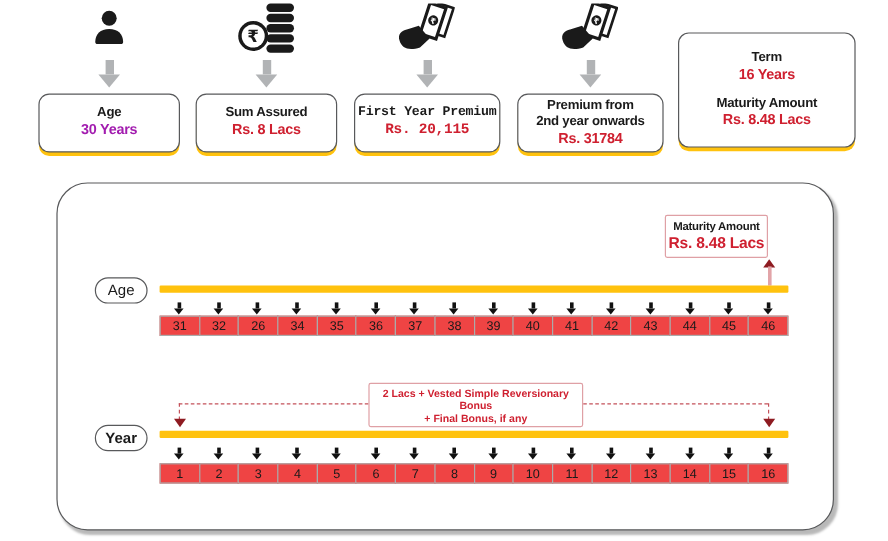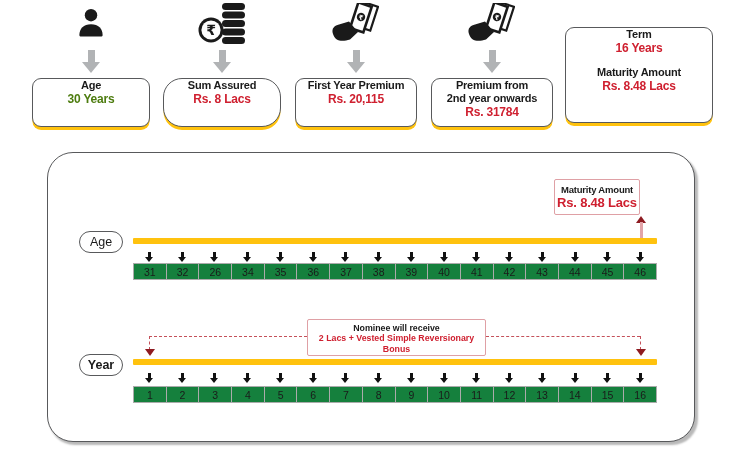--- a/index.html
+++ b/index.html
@@ -4,31 +4,31 @@
 <style>
   * { box-sizing: border-box; margin: 0; padding: 0; }
   html, body { width: 740px; height: 451px; background: #ffffff; overflow: hidden; }
   body { font-family: "Liberation Sans", sans-serif; position: relative; }
 
   
   .card {
     position: absolute; background: #fff;
     border: 1.5px solid #58595b; border-radius: 9px;
     box-shadow: 0 3.5px 0 -0.5px #ffc20e;
-    display: flex; flex-direction: column; align-items: center; 
+    display: flex; flex-direction: column; align-items: center; justify-content: center;
     text-align: center; z-index: 2;
   }
   .card .t { font-size: 11px; font-weight: bold; color: #1a1a1a; line-height: 1.18; letter-spacing: -0.2px; }
   .card .v { font-size: 12px; font-weight: bold; color: #cf2030; line-height: 1.3; letter-spacing: -0.2px; }
-  .card .v.black { color: #4d7c0f; }
+  .card .v.black { color: #a21caf; }
   .card .sp { height: 9px; }
 
   #card1 { left: 32px;  top: 78px; width: 118px; height: 49px; }
-  #card2 { left: 163px; top: 78px; width: 118px; height: 49px; border-radius: 19px; }
-  #card3 { left: 295px; top: 78px; width: 122px; height: 49px; }
+  #card2 { left: 163px; top: 78px; width: 118px; height: 49px; }
+  #card3 { left: 295px; top: 78px; width: 122px; height: 49px; font-family: Liberation Mono, monospace; }
   #card4 { left: 431px; top: 78px; width: 122px; height: 49px; }
   #card5 { left: 565px; top: 27px; width: 148px; height: 96px; }
 
   .icon { position: absolute; z-index: 1; }
   #icon1 { left: 74px;  top: 6px; }
   #icon2 { left: 197px; top: 2px; }
   #icon3 { left: 331px; top: 3px; }
   #icon4 { left: 467px; top: 3px; }
 
   .g-arrow { position: absolute; width: 18px; height: 23px; }
@@ -64,21 +64,21 @@
   #age-arrows  { top: 99px; }
   #year-arrows { top: 220px; }
   .dn-arrow { flex: 1; position: relative; }
   .dn-arrow::before { content: ''; position: absolute; left: 50%; margin-left: -1.5px; top: 0; width: 3px; height: 5px; background: #111; }
   .dn-arrow::after  { content: ''; position: absolute; left: 50%; margin-left: -4.5px; top: 4.5px; width: 0; height: 0;
                       border-left: 4.5px solid transparent; border-right: 4.5px solid transparent; border-top: 5.5px solid #111; }
 
   .cell-row { position: absolute; left: 85px; width: 524px; height: 17px; display: flex; }
   #age-cells  { top: 110px; }
   #year-cells { top: 233px; }
-  .cell { flex: 1; margin-left: -1px; background: #15803d; border: 1px solid #ababab;
+  .cell { flex: 1; margin-left: -1px; background: #ef4444; border: 1px solid #ababab;
           display: flex; align-items: center; justify-content: center;
           font-size: 10.5px; color: #1a1a1a; }
   .cell:first-child { margin-left: 0; }
 
   
   .callout { position: absolute; background: #fff; border: 1px solid #dfa0a5; border-radius: 2px; text-align: center; z-index: 3; }
   #maturity-callout { left: 506px; top: 26px; width: 86px; height: 36px; padding-top: 4px; }
   #maturity-callout .ct { font-size: 9.5px; font-weight: bold; color: #1a1a1a; letter-spacing: -0.2px; }
   #maturity-callout .cv { font-size: 13px;  font-weight: bold; color: #cf2030; letter-spacing: -0.2px; }
   #nominee-callout { left: 259px; top: 166px; width: 179px; height: 37px; padding-top: 2.5px; }
@@ -223,22 +223,22 @@
     </div>
 
   <div class="dash-h" id="dash-left-h"></div>
   <div class="dash-v" id="dash-left-v"></div>
   <div class="dn-head" id="head-left"></div>
   <div class="dash-h" id="dash-right-h"></div>
   <div class="dash-v" id="dash-right-v"></div>
   <div class="dn-head" id="head-right"></div>
 
   <div class="callout" id="nominee-callout">
-    <div class="ct">Nominee will receive</div>
     <div class="cv">2 Lacs + Vested Simple Reversionary Bonus</div>
+    <div class="cv">+ Final Bonus, if any</div>
   </div>
 
   <div class="pill" id="year-pill">Year</div>
   <div class="ybar" id="year-bar"></div>
   <div class="arrow-row" id="year-arrows">
       <div class="dn-arrow"></div>
       <div class="dn-arrow"></div>
       <div class="dn-arrow"></div>
       <div class="dn-arrow"></div>
       <div class="dn-arrow"></div>

